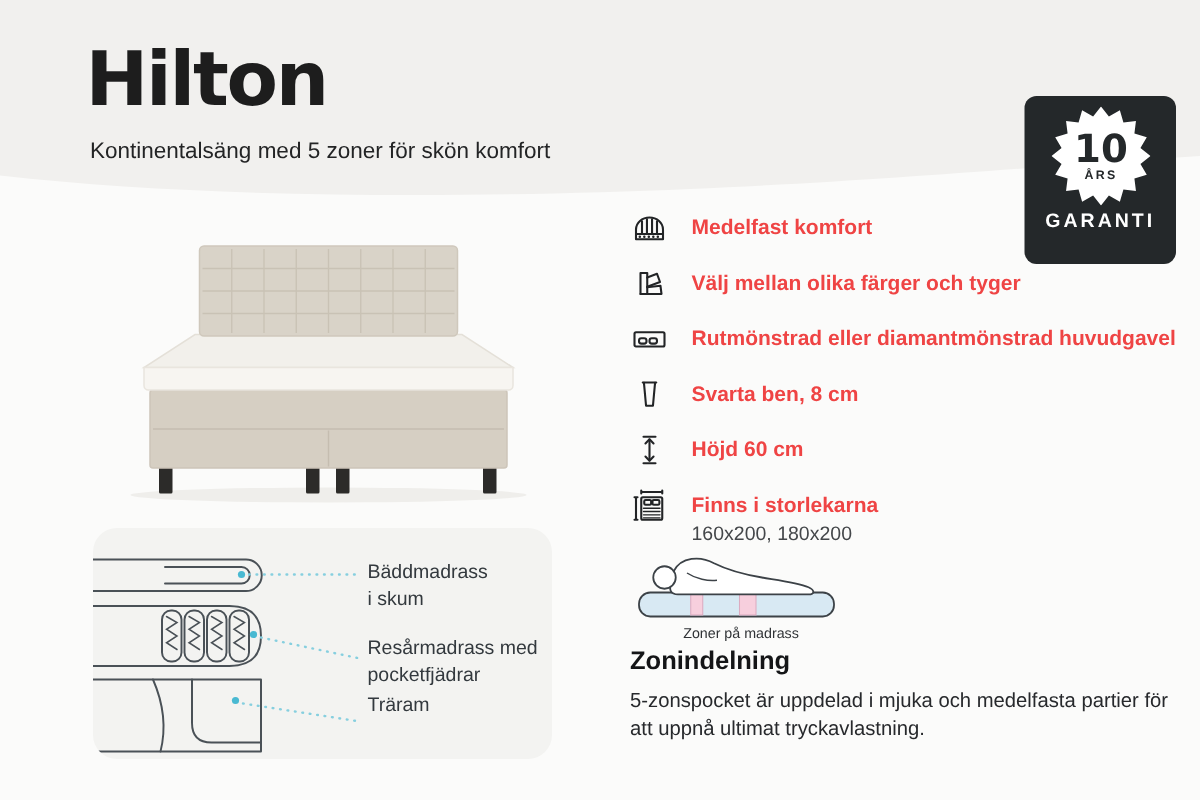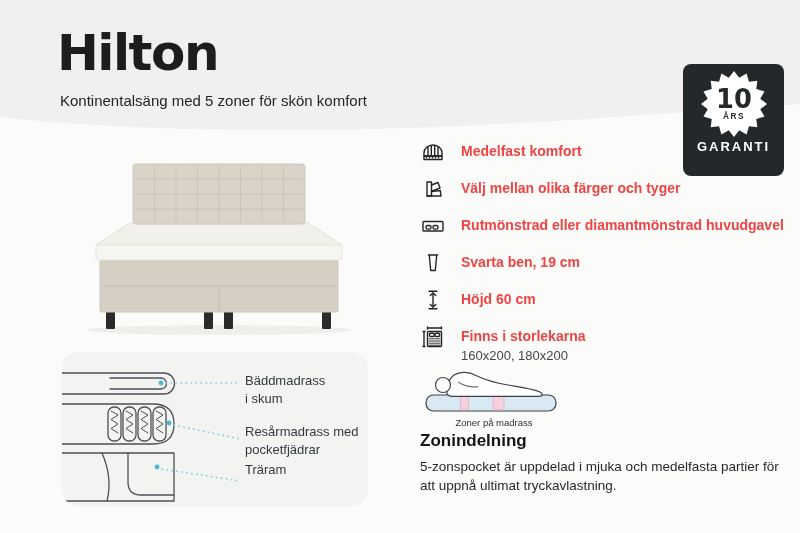--- a/index.html
+++ b/index.html
@@ -143,21 +143,21 @@
     </span>
     <span class="feature-label">Rutmönstrad eller diamantmönstrad huvudgavel</span>
   </div>
   <div class="feature-row">
     <span class="feature-icon">
       <svg width="24" height="24" viewBox="0 0 24 24">
         <path d="M7.5,4 h9"></path>
         <path d="M8.3,4.2 L9.7,19.5 h4.6 L15.7,4.2"></path>
       </svg>
     </span>
-    <span class="feature-label">Svarta ben, 19 cm</span>
+    <span class="feature-label">Svarta ben, 8 cm</span>
   </div>
   <div class="feature-row">
     <span class="feature-icon">
       <svg width="24" height="24" viewBox="0 0 24 24">
         <path d="M8,3.2 h8 M8,20.8 h8"></path>
         <path d="M12,5 V19"></path>
         <path d="M9.3,7.6 L12,4.9 L14.7,7.6 M9.3,16.4 L12,19.1 L14.7,16.4"></path>
       </svg>
     </span>
     <span class="feature-label">Höjd 60 cm</span>

